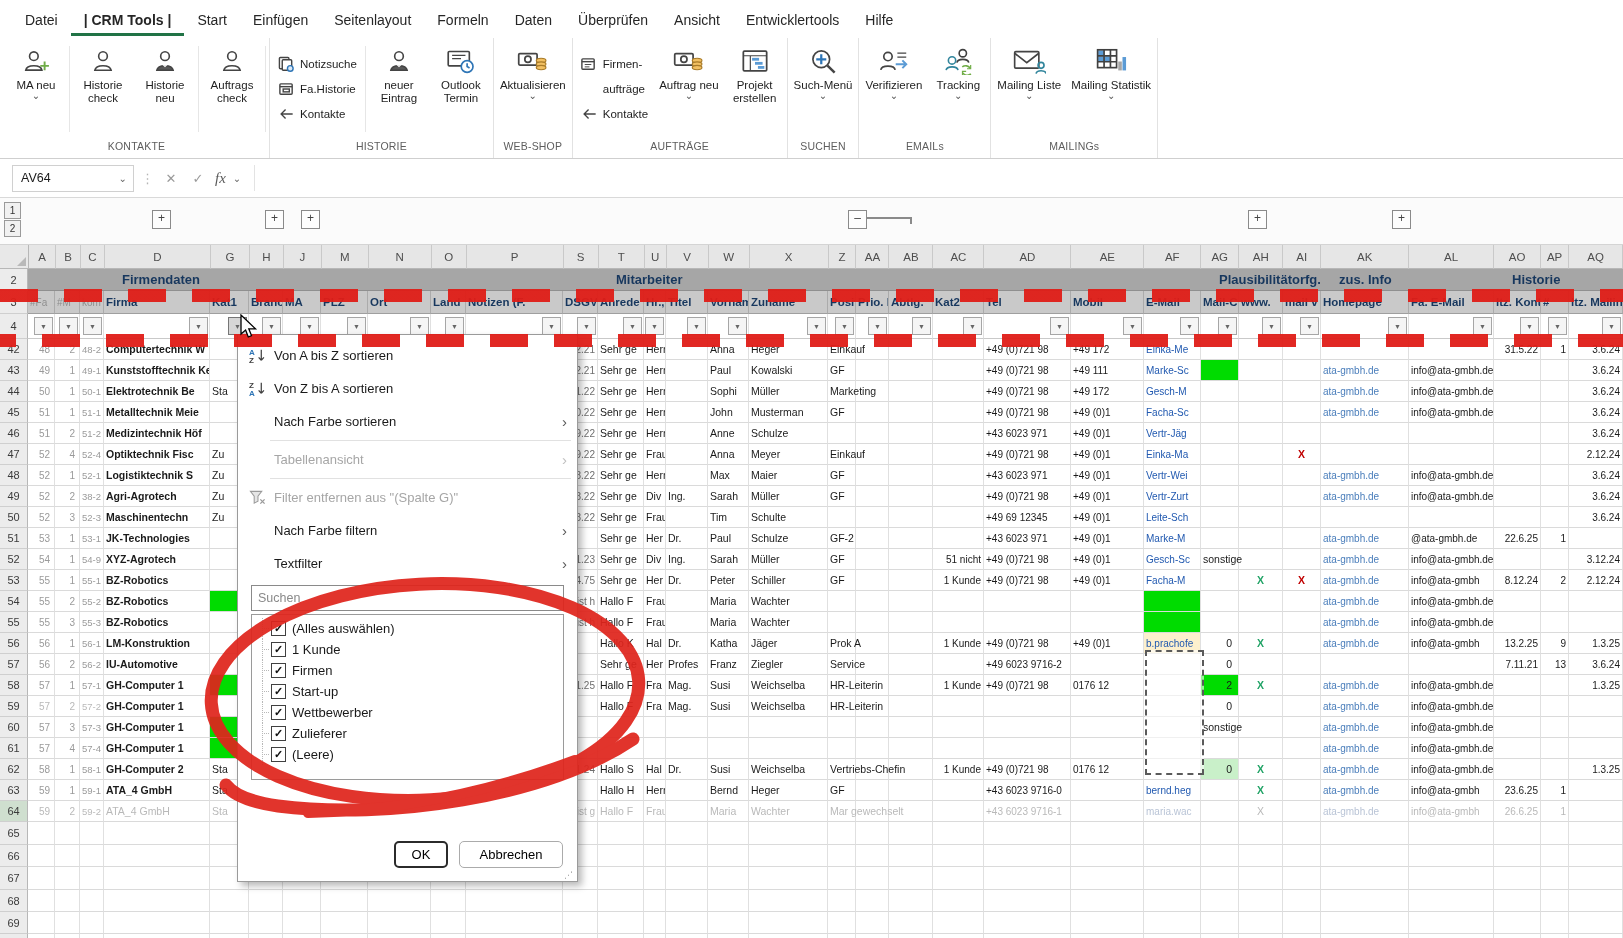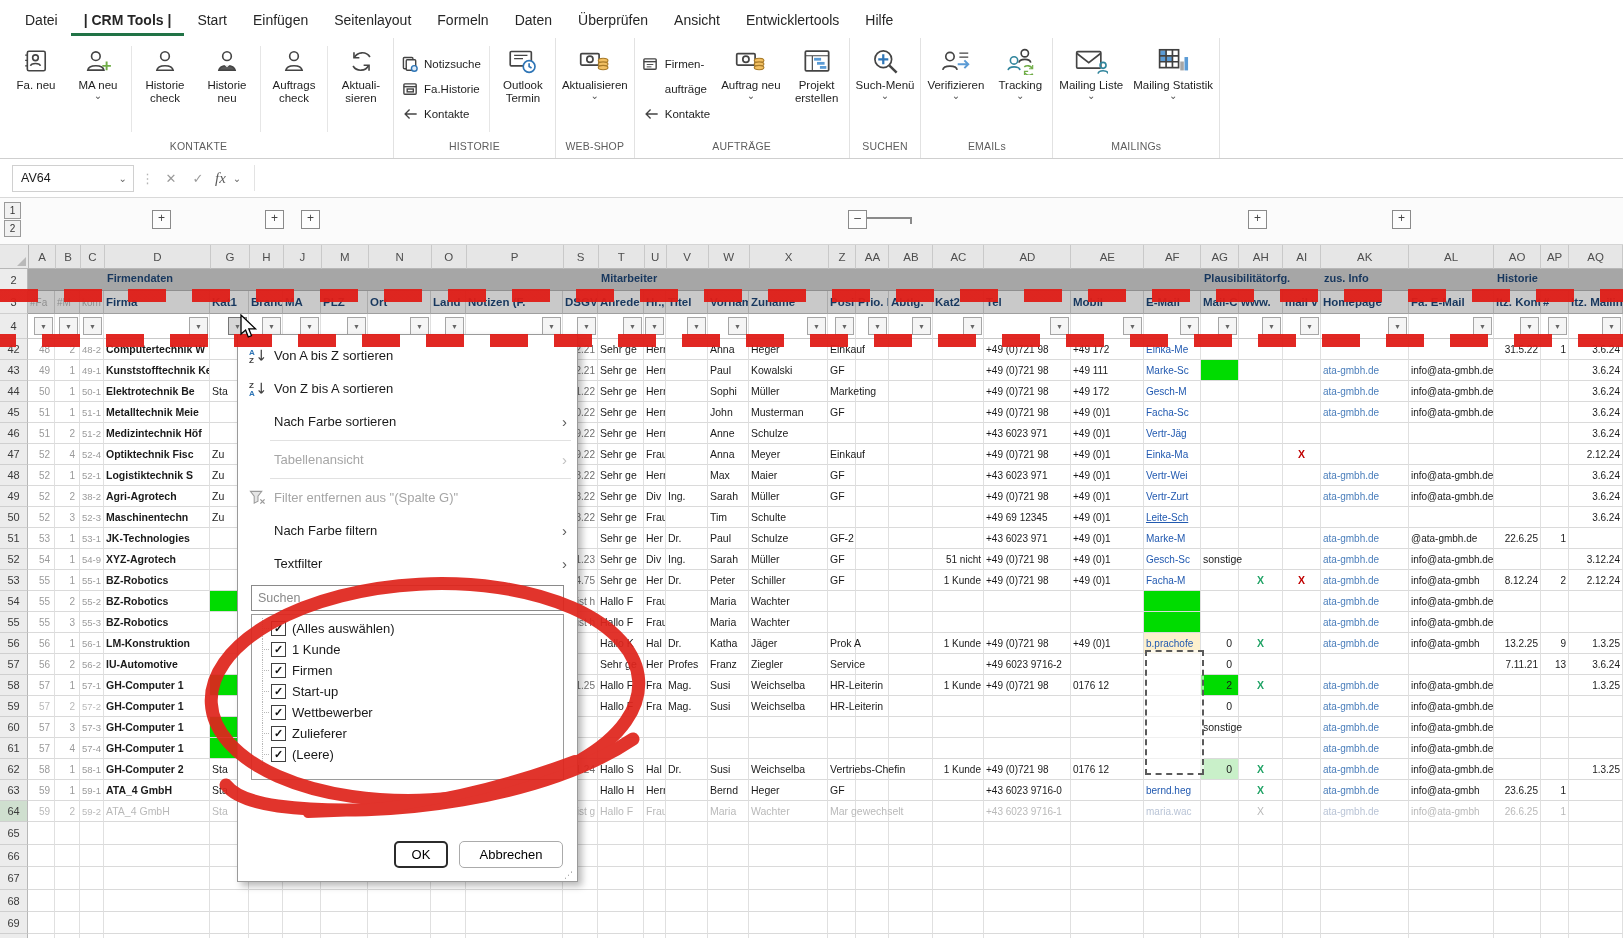--- a/index.html
+++ b/index.html
@@ -42,21 +42,21 @@
   .sheet{position:relative;}
   .hrow,.grow{display:flex;}
   .corner{width:28px;background:#e8e8e8;border-right:1px solid #b7b7b7;border-bottom:1px solid #b7b7b7;position:relative;}
   .corner:after{content:"";position:absolute;right:2px;bottom:2px;border-left:9px solid transparent;border-bottom:9px solid #b9b9b9;}
   .ch{background:#e6e6e6;border-right:1px solid #c9c9c9;border-bottom:1px solid #b7b7b7;
       font-size:11.5px;color:#4e4e4e;display:flex;align-items:center;justify-content:center;height:24px;box-sizing:border-box;}
   .gut{width:28px;background:#ececec;border-right:1px solid #b7b7b7;border-bottom:1px solid #cfcfcf;
        color:#3b3b3b;font-size:11px;display:flex;align-items:center;justify-content:center;box-sizing:border-box;flex:none;}
   .gut-active{background:#cfdfcf;}
   .r2band{position:relative;background:#a6a6a6;border-bottom:1px solid #8f8f8f;flex:1;}
-  .r2lbl{position:absolute;top:3px;font-size:11px;font-weight:700;color:#17375e;white-space:nowrap;}
+  .r2lbl{position:absolute;top:3px;font-size:13px;font-weight:700;color:#17375e;white-space:nowrap;margin-left:15px;}
   .h3cell{background:#c9c9c9;border-right:1px solid #ababab;border-bottom:1px solid #9f9f9f;
           font-weight:700;color:#17375e;font-size:11.5px;padding:0 2px;box-sizing:border-box;
           display:flex;align-items:center;white-space:nowrap;overflow:hidden;flex:none;}
   .h3dim{color:#8f8f8f;font-weight:400;font-size:10px;}
   .f4cell{background:#fff;border-right:1px solid #e0e0e0;border-bottom:1px solid #c9c9c9;
           display:flex;align-items:center;justify-content:flex-end;padding-right:1px;box-sizing:border-box;flex:none;}
   .fbtn{width:17px;height:16px;border:1px solid #a6a6a6;background:#f5f5f5;color:#666;font-size:7px;
         display:flex;align-items:center;justify-content:center;}
   .fbtn.hover{background:#d6d6d6;border-color:#767676;}
   .cell{border-right:1px solid #e0e0e0;border-bottom:1px solid #dadada;font-size:10.5px;color:#1a1a1a;
@@ -134,31 +134,20 @@
       <div class="tab">Überprüfen</div>
       <div class="tab">Ansicht</div>
       <div class="tab">Entwicklertools</div>
       <div class="tab">Hilfe</div>
     </div>
   <div class="ribbon" id="ribbon">
       <div class="rgroup">
         <div class="rbtns">
           <div class="bigbtn">
             <div class="bicon">
-              <svg xmlns="http://www.w3.org/2000/svg" fill="none" stroke="#444" stroke-width="1.5" width="26" height="26" viewBox="0 0 24 24">
-                <rect x="4" y="3" width="16.5" height="18" rx="1.5"></rect>
-                <circle cx="11.5" cy="9" r="2.6"></circle>
-                <path d="M7 16.5c.5-3 8.5-3 9 0"></path>
-                <path d="M4 6.5H2M4 11.5H2M4 16.5H2" stroke-width="1.2"></path>
-              </svg>
-            </div>
-            <div class="blabel">Fa. neu</div>
-          </div>
-          <div class="bigbtn">
-            <div class="bicon">
               <svg xmlns="http://www.w3.org/2000/svg" fill="none" stroke="#444" stroke-width="1.5" width="28" height="26" viewBox="0 0 26 24">
                 <circle cx="11" cy="7.5" r="4"></circle>
                 <path d="M3.5 20.5c1-5.5 14-5.5 15 0z"></path>
                 <path d="M17 16.5h8M21 12.5v8" stroke="#70ad47" stroke-width="1.8"></path>
               </svg>
             </div>
             <div class="blabel">MA neu</div>
             <div class="chev">⌄</div>
           </div>
           <div class="vsep"></div>
@@ -188,32 +177,20 @@
             <div class="bicon">
               <svg xmlns="http://www.w3.org/2000/svg" fill="none" stroke="#444" stroke-width="1.5" width="26" height="26" viewBox="0 0 24 24">
                 <circle cx="12" cy="7.5" r="4"></circle>
                 <path d="M4.5 20.5c1-5.5 14-5.5 15 0z"></path>
               </svg>
             </div>
             <div class="blabel">Auftrags
 check</div>
           </div>
           <div class="vsep"></div>
-          <div class="bigbtn">
-            <div class="bicon">
-              <svg xmlns="http://www.w3.org/2000/svg" fill="none" stroke="#444" stroke-width="1.5" width="27" height="27" viewBox="0 0 24 24">
-                <path d="M19.5 8A8 8 0 0 0 5.6 8.6"></path>
-                <path d="M4.5 16a8 8 0 0 0 13.9-.6"></path>
-                <path d="M5.3 3.8v4.8h4.8" stroke-width="1.4"></path>
-                <path d="M18.7 20.2v-4.8h-4.8" stroke-width="1.4"></path>
-              </svg>
-            </div>
-            <div class="blabel">Aktuali-
-sieren</div>
-          </div>
         </div>
         <div class="glabel">KONTAKTE</div>
       </div>
       <div class="rgroup">
         <div class="rbtns">
           <div class="stack">
             <div class="smallbtn">
               <span class="sicon">
                 <svg xmlns="http://www.w3.org/2000/svg" fill="none" stroke="#444" stroke-width="1.5" width="17" height="17" viewBox="0 0 18 18">
                   <rect x="1.5" y="1.5" width="10" height="12" rx="1"></rect>
@@ -236,20 +213,31 @@
             <div class="smallbtn">
               <span class="sicon">
                 <svg xmlns="http://www.w3.org/2000/svg" fill="none" stroke="#444" stroke-width="1.5" width="16" height="14" viewBox="0 0 18 14">
                   <path d="M16.5 7H3.5M8.5 2L3.5 7l5 5"></path>
                 </svg>
               </span>
               <span class="slabel">Kontakte</span>
             </div>
           </div>
           <div class="vsep"></div>
+          <div class="bigbtn">
+            <div class="bicon">
+              <svg xmlns="http://www.w3.org/2000/svg" fill="none" stroke="#444" stroke-width="1.5" width="26" height="26" viewBox="0 0 24 24">
+                <circle cx="12" cy="7.5" r="4"></circle>
+                <path d="M4.5 20.5c1-5.5 14-5.5 15 0z" fill="#595959"></path>
+                <path d="M9.5 14.5l2.5 2.5 2.5-2.5" stroke="#fff" stroke-width="1.2"></path>
+              </svg>
+            </div>
+            <div class="blabel">neuer
+Eintrag</div>
+          </div>
           <div class="bigbtn">
             <div class="bicon">
               <svg xmlns="http://www.w3.org/2000/svg" fill="none" stroke="#444" stroke-width="1.5" width="30" height="27" viewBox="0 0 27 24">
                 <rect x="2" y="3" width="19" height="13" rx="1"></rect>
                 <path d="M5.5 6.5h12M5.5 9.5h8" stroke-width="1.1"></path>
                 <circle cx="19" cy="16.5" r="5.3" fill="#fff" stroke="#2e75b6"></circle>
                 <path d="M19 13.5v3l2.2 1.4" stroke="#2e75b6"></path>
               </svg>
             </div>
             <div class="blabel">Outlook
@@ -939,21 +927,21 @@
         <div class="cell cU" style="width: 22px;">Frau</div>
         <div class="cell cV" style="width: 42px;"></div>
         <div class="cell cW" style="width: 41px;">Tim</div>
         <div class="cell cX" style="width: 79px;">Schulte</div>
         <div class="cell cZ" style="width: 28px;"></div>
         <div class="cell cAA" style="width: 33px;"></div>
         <div class="cell cAB" style="width: 44px;"></div>
         <div class="cell cAC" style="width: 51px;"></div>
         <div class="cell cAD" style="width: 87px;">+49 69 12345</div>
         <div class="cell cAE" style="width: 73px;">+49 (0)1</div>
-        <div class="cell cAF s-link" style="width: 57px; text-decoration: underline;">Leite-Sch</div>
+        <div class="cell cAF s-link" style="width: 57px;">Leite-Sch</div>
         <div class="cell cAG" style="width: 38px;"></div>
         <div class="cell cAH" style="width: 44px;"></div>
         <div class="cell cAI" style="width: 38px;"></div>
         <div class="cell cAK" style="width: 88px;"></div>
         <div class="cell cAL" style="width: 85px;"></div>
         <div class="cell cAO" style="width: 47px;"></div>
         <div class="cell cAP" style="width: 28px;"></div>
         <div class="cell cAQ" style="width: 54px;">3.6.24</div>
       </div>
       <div class="grow" style="height: 21px;">

